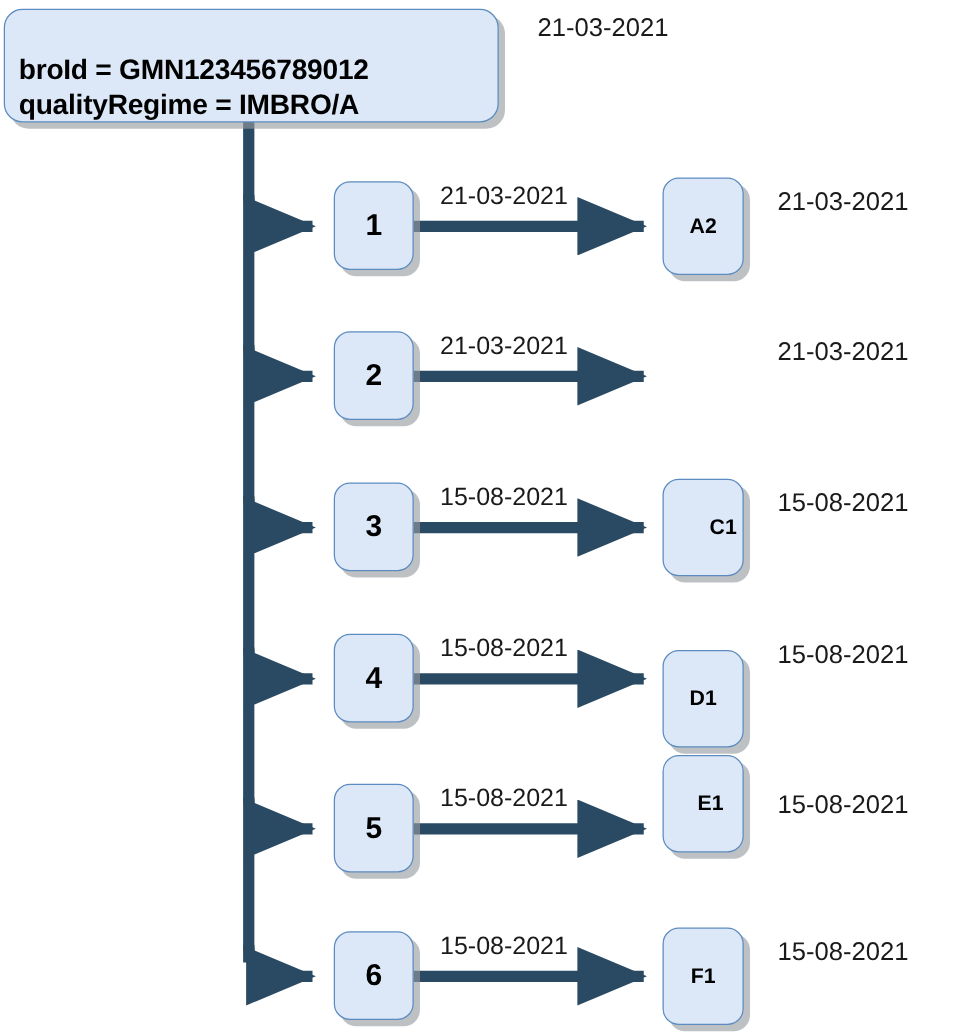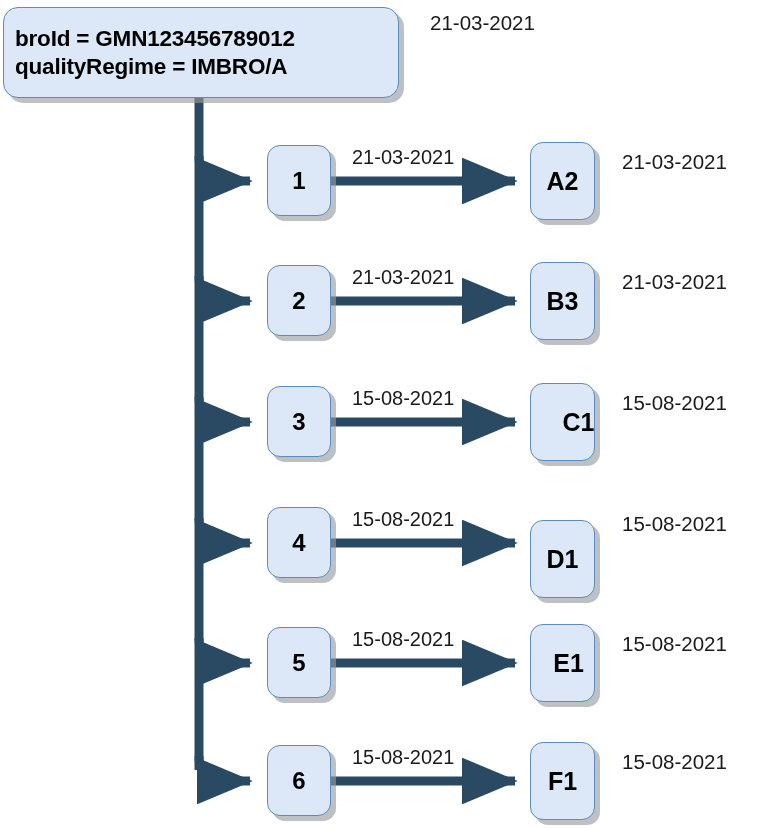--- a/index.html
+++ b/index.html
@@ -49,21 +49,21 @@
   }
 
   
   #node-root {
     left: 3px;
     top: 7px;
     width: 396px;
     height: 91px;
     border-radius: 15px;
     justify-content: flex-start;
-    align-items: center;
+    align-items: flex-end;
     padding-left: 11px;
   }
   #node-root .node-label {
     font-size: 22.5px;
     text-align: left;
     letter-spacing: -0.2px;
   }
 
   
   .node-num {
@@ -72,35 +72,35 @@
     height: 71px;
   }
   .node-num .node-label { font-size: 24px; }
 
   
   .node-alpha {
     left: 530px;
     width: 65px;
     height: 78px;
   }
-  .node-alpha .node-label { font-size: 25px; }
+  .node-alpha .node-label { font-size: 17px; }
 
   
   .row1 { top: 145px; }
   .row2 { top: 265px; }
   .row3 { top: 386px; }
   .row4 { top: 507px; }
   .row5 { top: 627px; }
   .row6 { top: 745px; }
 
   .node-alpha.row1 { top: 142px; }
   .node-alpha.row2 { top: 262px; }
   .node-alpha.row3 { top: 383px; padding-left: 32px; }
   .node-alpha.row4 { top: 520px; }
-  .node-alpha.row5 { top: 624px; padding-left: 12px; }
+  .node-alpha.row5 { top: 604px; padding-left: 12px; }
   .node-alpha.row6 { top: 742px; }
 
   
   .plain-label {
     position: absolute;
     font-size: 20.5px;
     color: #1a1a1a;
     white-space: nowrap;
     z-index: 4;
   }
@@ -176,23 +176,20 @@
   <div class="edge-label mid-date r1">21-03-2021</div>
   <div class="node node-alpha row1">
     <div class="node-label">A2</div>
   </div>
   <div class="plain-label right-date r1">21-03-2021</div>
 
   <div class="node node-num row2">
     <div class="node-label">2</div>
   </div>
   <div class="edge-label mid-date r2">21-03-2021</div>
-  <div class="node node-alpha row2">
-    <div class="node-label">B3</div>
-  </div>
   <div class="plain-label right-date r2">21-03-2021</div>
 
   <div class="node node-num row3">
     <div class="node-label">3</div>
   </div>
   <div class="edge-label mid-date r3">15-08-2021</div>
   <div class="node node-alpha row3">
     <div class="node-label">C1</div>
   </div>
   <div class="plain-label right-date r3">15-08-2021</div>

